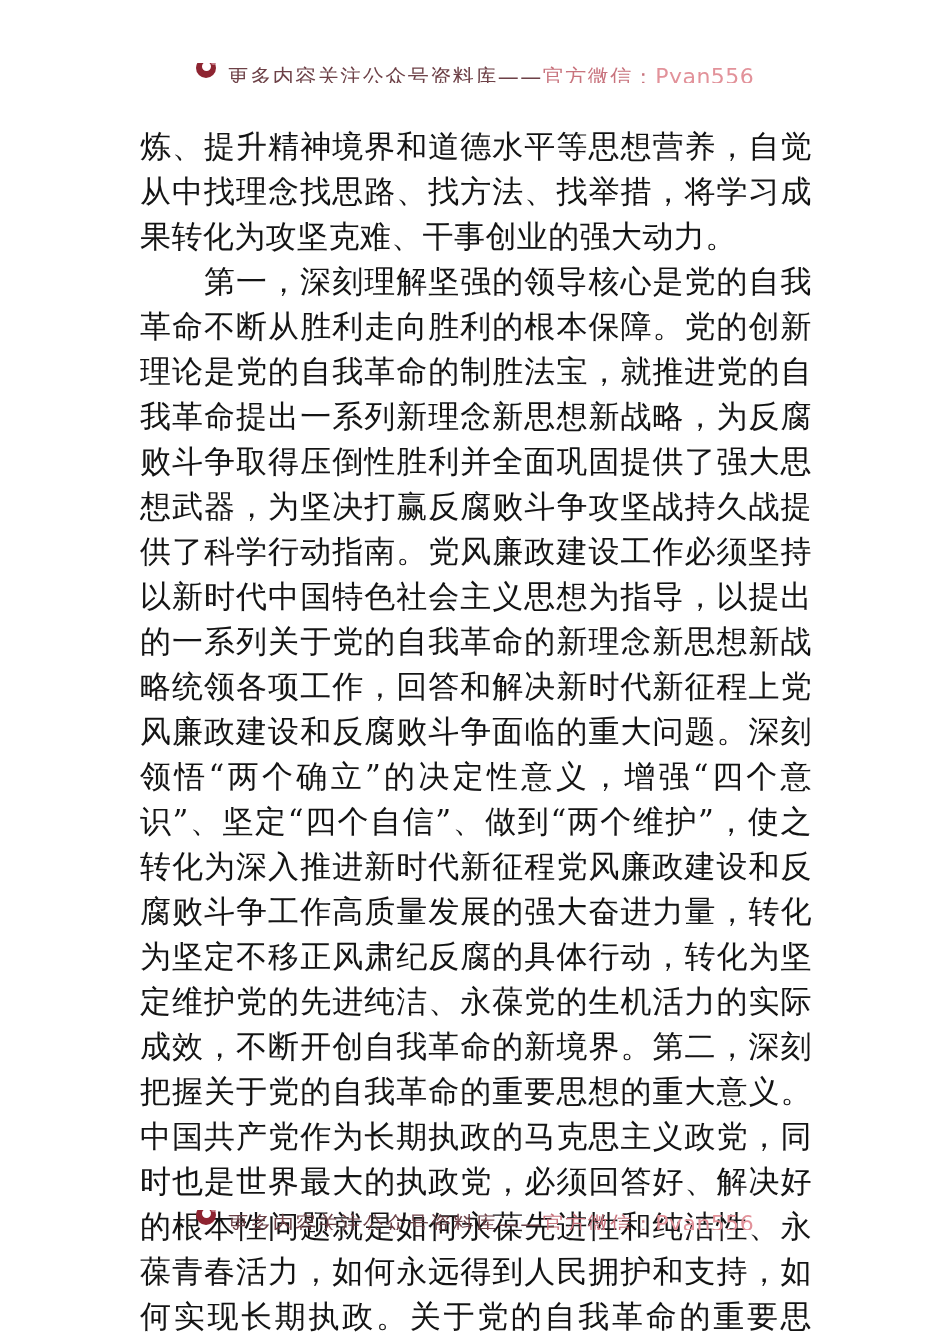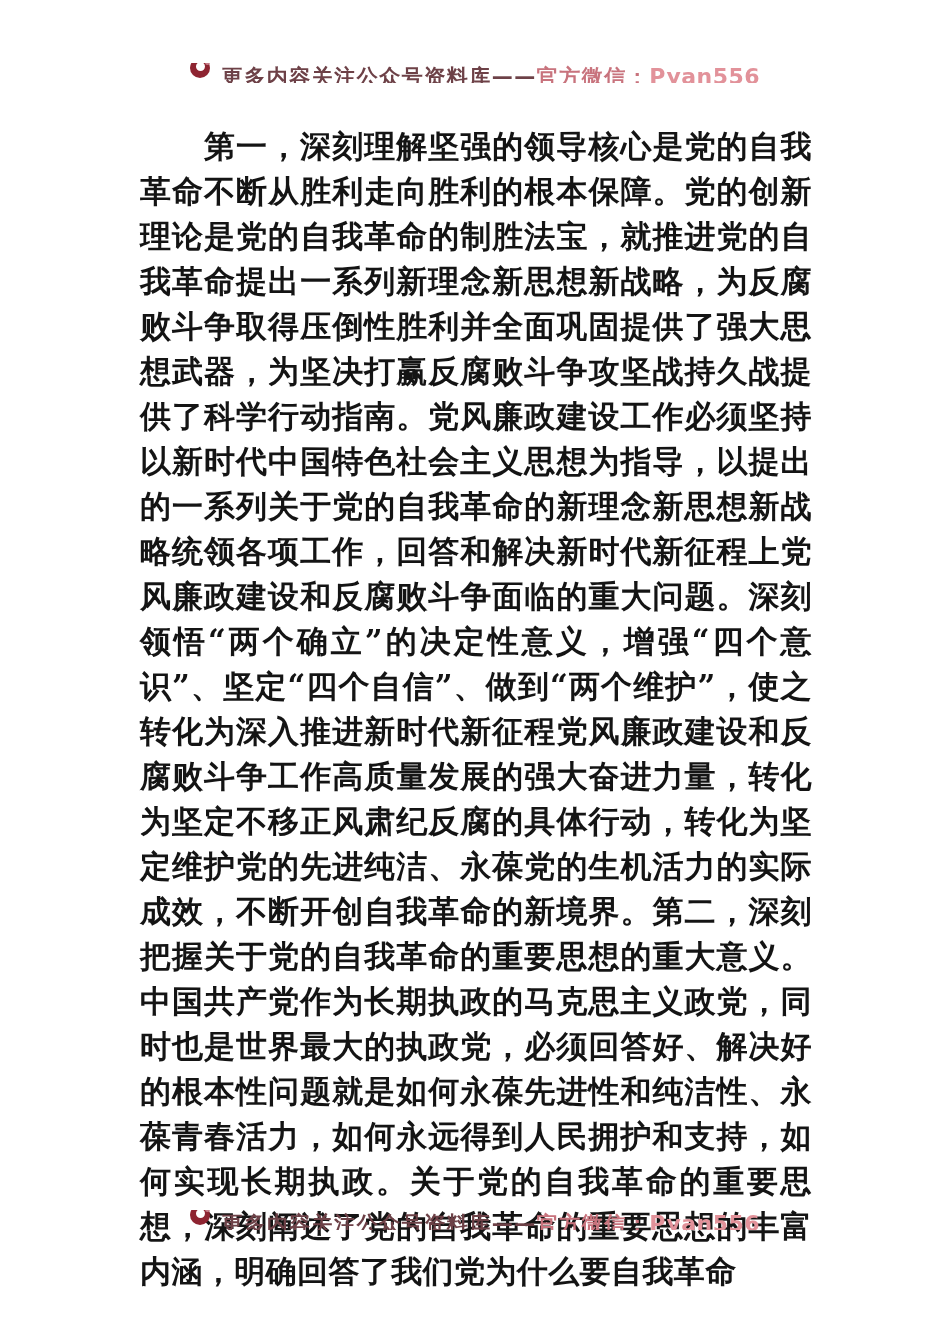--- a/index.html
+++ b/index.html
@@ -13,21 +13,20 @@
     position: relative;
     overflow: hidden;
     font-family: "Liberation Serif", "DejaVu Serif", serif;
     -webkit-font-smoothing: antialiased;
   }
 
   .page {
     position: absolute;
     inset: 0;
     background: #ffffff;
-    font-weight: bold;
   }
 
   
   .watermark {
     position: absolute;
     left: 0;
     width: 950px;
     height: 34px;
     display: flex;
     align-items: center;
@@ -121,20 +120,21 @@
 <div class="page">
 
   <div class="watermark watermark-top">
     <div class="wm-clip">
       <span class="wm-logo"></span>
       <span class="wm-text"><span class="wm-dark">更多内容关注公众号资料库——</span><span>官方微信：</span><span class="wm-id">Pyan556</span></span>
     </div>
   </div>
 
   <div class="body-text">
+    <p class="para-cont">炼、提升精神境界和道德水平等思想营养，自觉从中找理念找思路、找方法、找举措，将学习成果转化为攻坚克难、干事创业的强大动力。</p>
     <p class="para-indent">第一，深刻理解坚强的领导核心是党的自我革命不断从胜利走向胜利的根本保障。党的创新理论是党的自我革命的制胜法宝，就推进党的自我革命提出一系列新理念新思想新战略，为反腐败斗争取得压倒性胜利并全面巩固提供了强大思想武器，为坚决打赢反腐败斗争攻坚战持久战提供了科学行动指南。党风廉政建设工作必须坚持以新时代中国特色社会主义思想为指导，以提出的一系列关于党的自我革命的新理念新思想新战略统领各项工作，回答和解决新时代新征程上党风廉政建设和反腐败斗争面临的重大问题。深刻领悟“两个确立”的决定性意义，增强“四个意识”、坚定“四个自信”、做到“两个维护”，使之转化为深入推进新时代新征程党风廉政建设和反腐败斗争工作高质量发展的强大奋进力量，转化为坚定不移正风肃纪反腐的具体行动，转化为坚定维护党的先进纯洁、永葆党的生机活力的实际成效，不断开创自我革命的新境界。第二，深刻把握关于党的自我革命的重要思想的重大意义。中国共产党作为长期执政的马克思主义政党，同时也是世界最大的执政党，必须回答好、解决好的根本性问题就是如何永葆先进性和纯洁性、永葆青春活力，如何永远得到人民拥护和支持，如何实现长期执政。关于党的自我革命的重要思想，深刻阐述了党的自我革命的重要思想的丰富内涵，明确回答了我们党为什么要自我革命</p>
   </div>
 
   <div class="watermark watermark-bottom">
     <div class="wm-clip">
       <span class="wm-logo"></span>
       <span class="wm-text"><span class="wm-dark">更多内容关注公众号资料库——</span><span>官方微信：</span><span class="wm-id">Pyan556</span></span>
     </div>
   </div>
 

